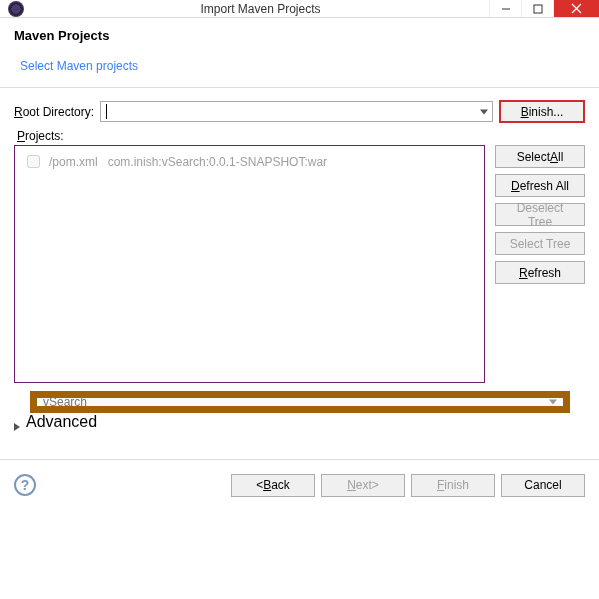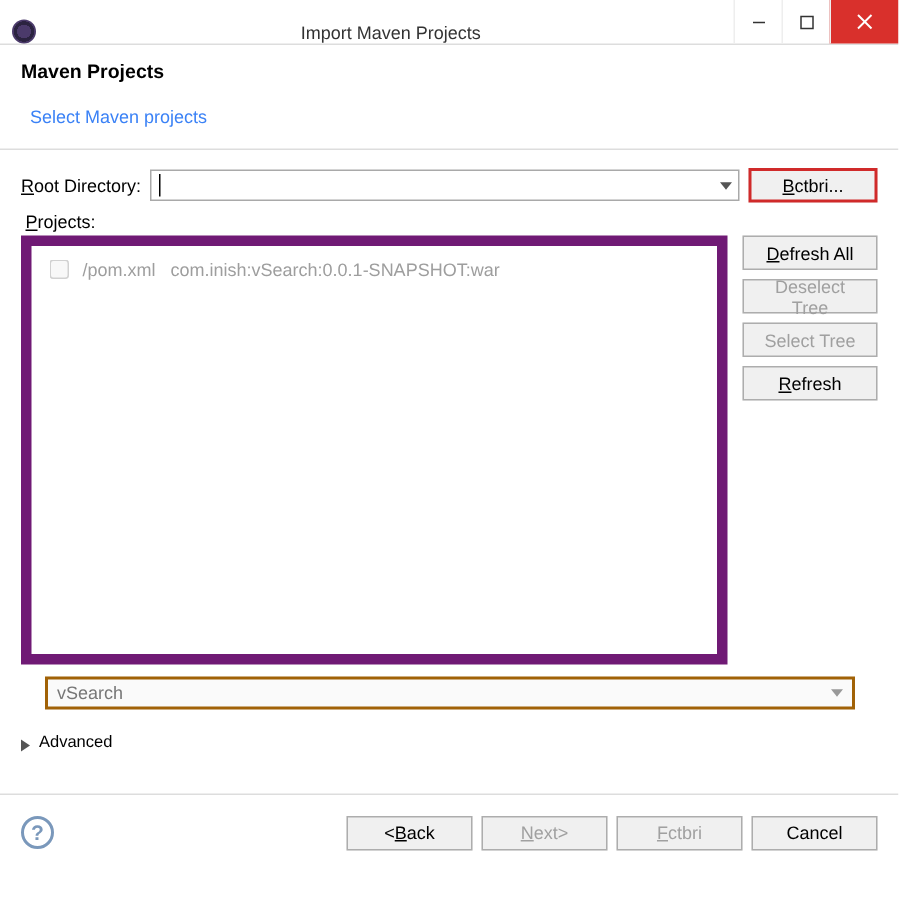--- a/index.html
+++ b/index.html
@@ -1,21 +1,21 @@
 <!DOCTYPE html>
 <html><head>
 <meta charset="utf-8">
 <style>
   * { box-sizing: border-box; font-family: "Segoe UI", Tahoma, sans-serif; }
   html, body { margin: 0; padding: 0; }
   body { width: 599px; height: 599px; background: #fff; overflow: hidden; font-size: 12px; color: #000; }
 
   
   .titlebar {
-    height: 30px; background: #fff; display: flex; align-items: flex-end;
+    height: 18px; background: #fff; display: flex; align-items: center;
     border-bottom: 1px solid #ddd;
   }
   .titlebar .app-icon {
     width: 16px; height: 16px; margin: 0 8px;
     background: radial-gradient(circle at 50% 50%, #4b3a6b 0 40%, #2b2340 41% 60%, #4b3a6b 61% 100%);
     border-radius: 50%;
   }
   .titlebar .title { flex: 1; text-align: center; font-size: 12px; color: #333; }
   .titlebar .win-controls { display: flex; height: 100%; }
   .titlebar .win-btn {
@@ -59,45 +59,45 @@
     font-size: 12px; padding: 0 8px; cursor: default; color: #000;
     display: inline-flex; align-items: center; justify-content: center;
   }
   .btn.disabled { color: #a0a0a0; }
   .btn.highlight { border: 2px solid #d02a2a; }
 
   
   .projects-label { margin: 2px 0 2px 3px; }
   .projects-row { display: flex; gap: 10px; align-items: flex-start; }
   .listbox {
-    flex: 1; height: 286px; border: 7px solid #701a75; background: #fff; padding: 6px 8px;
+    flex: 1; height: 238px; border: 1px solid #701a75; background: #fff; padding: 6px 8px;
     overflow: auto;
   }
   .project-item { display: flex; align-items: center; gap: 6px; color: #9e9e9e; font-size: 12px; }
   .project-item input[type=checkbox] { width: 13px; height: 13px; accent-color: #888; }
   .side-buttons { display: flex; flex-direction: column; gap: 6px; width: 90px; }
   .side-buttons .btn { min-width: 90px; width: 90px; }
 
   
   .workingset { margin-top: 8px; }
   .workingset .chk-row { display: flex; align-items: center; gap: 4px; font-size: 12px; }
   .workingset .chk-row input { width: 13px; height: 13px; }
   .workingset .ws-combo-row { margin: 6px 0 0 16px; }
   .ws-combo {
-    width: 540px; height: 22px; border: 2px solid #a16207; background: #fafafa;
+    width: 540px; height: 22px; border: 7px solid #a16207; background: #fafafa;
     display: flex; align-items: center; position: relative; color: #777; padding: 0 6px;
   }
   .ws-combo .caret {
     position: absolute; right: 6px; top: 50%; transform: translateY(-50%);
     border-left: 4px solid transparent; border-right: 4px solid transparent; border-top: 5px solid #999;
   }
 
   
   .advanced {
-    margin-top: 16px; display: flex; align-items: flex-end; gap: 6px; font-size: 11px; cursor: default;
+    margin-top: 0; display: flex; align-items: flex-end; gap: 6px; font-size: 16px; cursor: default;
   }
   .advanced .tri {
     width: 0; height: 0; border-top: 4px solid transparent; border-bottom: 4px solid transparent;
     border-left: 6px solid #555;
   }
 
   
   .divider { border-top: 1px solid #ddd; margin-top: 28px; }
   .buttonbar {
     height: 50px; display: flex; align-items: center; padding: 0 14px; gap: 6px;
@@ -145,35 +145,40 @@
 
   <div class="row">
     <span class="label"><span class="mn">R</span><span>oot Directory:</span></span>
     <div class="combo">
       <span class="cursor"></span>
       <input type="text" value="" style="">
       <span class="caret"></span>
     </div>
     <button class="btn highlight">
         <span class="mn">B</span>
-        <span>ctbri...</span>
+        <span>inish...</span>
       </button>
   </div>
 
   <div class="projects-label label"><span class="mn">P</span><span>rojects:</span></div>
 
   <div class="projects-row">
     <div class="listbox">
       <label class="project-item">
         <input type="checkbox" disabled="" style="">
         <span>/pom.xml</span>
         <span style="margin-left:4px;">com.inish:vSearch:0.0.1-SNAPSHOT:war</span>
       </label>
     </div>
     <div class="side-buttons">
+      <button class="btn">
+          <span>Select </span>
+          <span class="mn">A</span>
+          <span>ll</span>
+        </button>
       <button class="btn">
           <span class="mn">D</span>
           <span>efresh All</span>
         </button>
       <button class="btn disabled">Deselect Tree</button>
       <button class="btn disabled">Select Tree</button>
       <button class="btn">
           <span class="mn">R</span>
           <span>efresh</span>
         </button>
@@ -207,16 +212,16 @@
       <span class="mn">B</span>
       <span>ack</span>
     </button>
   <button class="btn disabled">
       <span class="mn">N</span>
       <span>ext</span> 
       <span>&gt;</span>
     </button>
   <button class="btn disabled">
       <span class="mn">F</span>
-      <span>ctbri</span>
+      <span>inish</span>
     </button>
   <button class="btn">Cancel</button>
 </div>
 
 </body></html>

